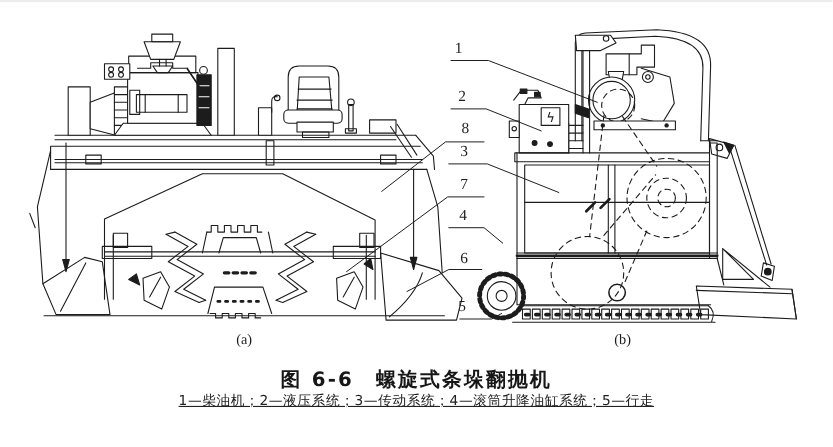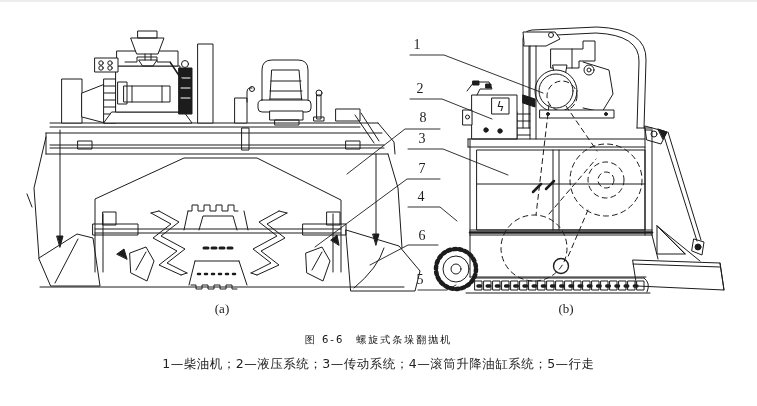--- a/index.html
+++ b/index.html
@@ -4,23 +4,23 @@
 <style>
   html,body{margin:0;padding:0;background:#fdfdfd;}
   #stage{position:relative;width:757px;height:406px;background:#ffffff;overflow:hidden;
          font-family:"DejaVu Sans","Liberation Sans",sans-serif;border-top:2px solid #ededed;}
   svg{position:absolute;left:0;top:0;}
   .callout{position:absolute;transform:translate(-50%,-50%);
            font-family:"Liberation Serif",serif;font-size:14px;color:#1c1c1c;line-height:1;}
   .subfig{position:absolute;transform:translate(-50%,-50%);
           font-family:"Liberation Serif",serif;font-size:13px;color:#1c1c1c;line-height:1;}
   .cap-title{position:absolute;left:0;top:331px;width:100%;text-align:center;
-             font-size:10px;font-weight:normal;letter-spacing:2px;color:#171717;}
+             font-size:18px;font-weight:bold;letter-spacing:2px;color:#171717;}
   .cap-legend{position:absolute;left:0;width:100%;text-align:center;
-              font-size:12.5px;letter-spacing:0.5px;color:#222;}
+              font-size:12.5px;letter-spacing:0.5px;color:#222;text-decoration:underline;}
   .leg1{top:354px;} .leg2{top:373px;}
 </style>
 </head>
 <body>
 
 <div id="stage">
 
 <svg width="757" height="406" viewBox="0 0 757 406" fill="none" stroke="#1c1c1c" stroke-width="1" stroke-linecap="round" stroke-linejoin="round">
 
   <g>

